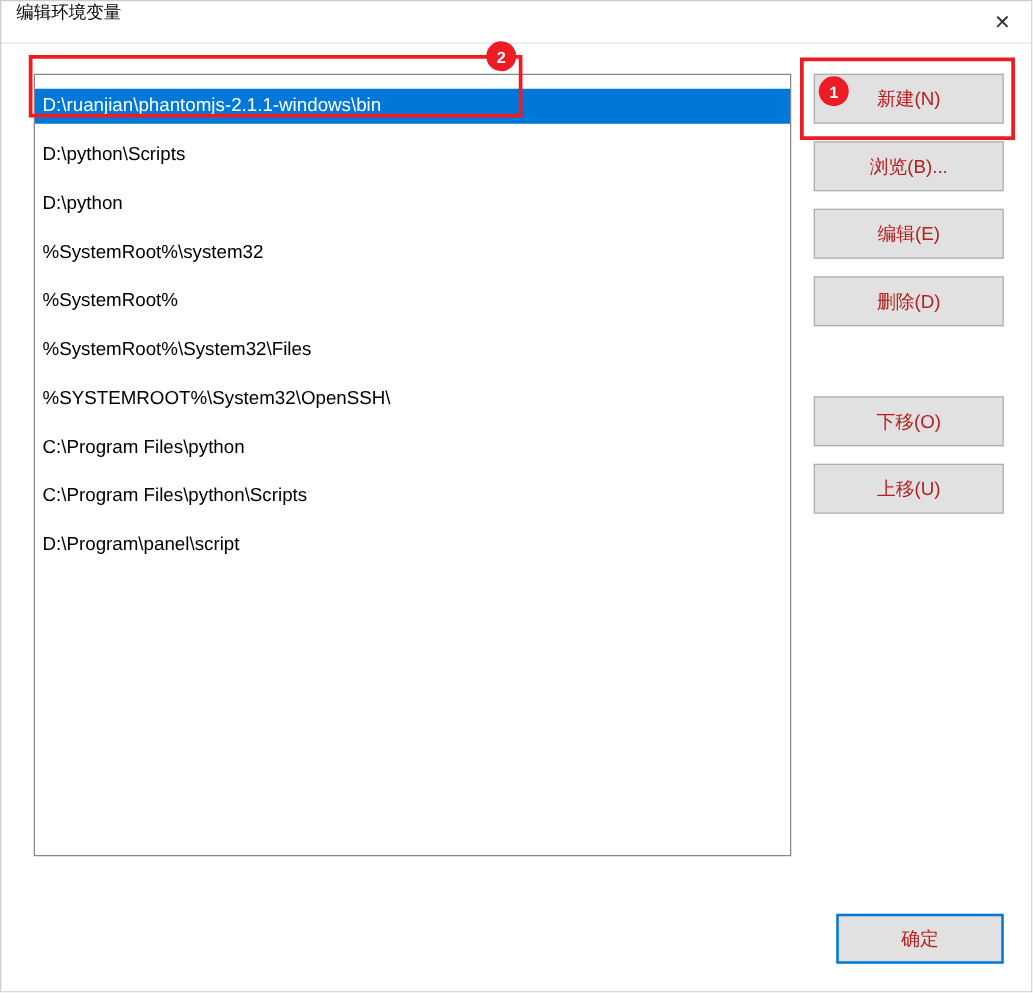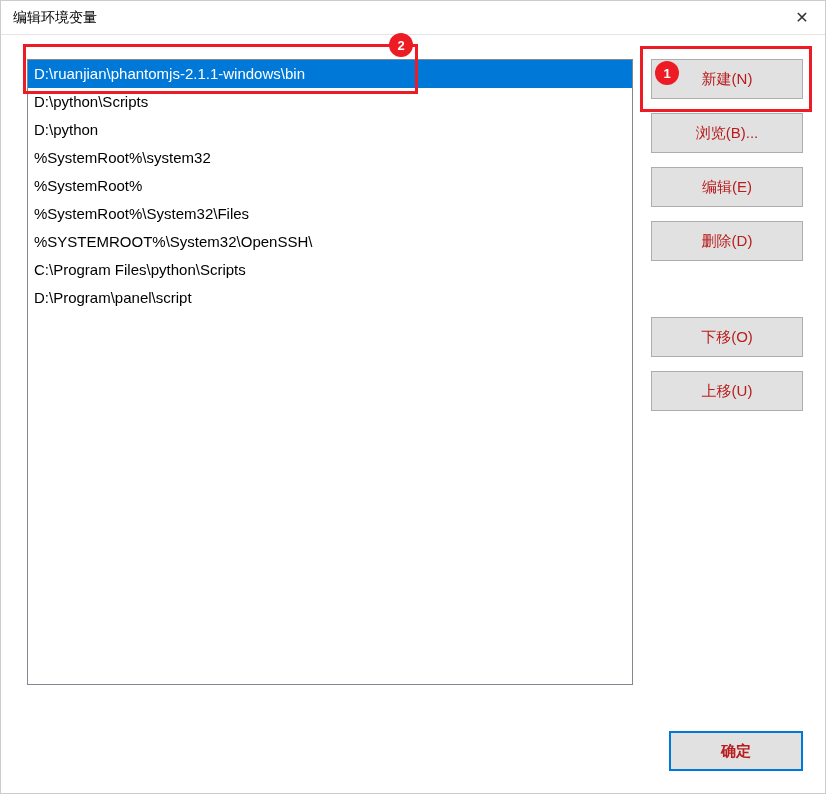--- a/index.html
+++ b/index.html
@@ -19,21 +19,21 @@
       width: 826px;
       height: 794px;
       border: 1px solid #ccc;
       background: #fff;
       display: flex;
       flex-direction: column;
     }
     .titlebar {
       height: 34px;
       display: flex;
-      align-items: center;
+      align-items: flex-start;
       justify-content: space-between;
       padding: 0 0 0 12px;
       border-bottom: 1px solid #e5e5e5;
     }
     .title {
       font-size: 14px;
       color: #000;
     }
     .close-btn {
       width: 46px;
@@ -64,20 +64,21 @@
       overflow-y: auto;
       font-size: 15px;
     }
     .list-item {
       padding: 4px 6px;
       white-space: nowrap;
       overflow: hidden;
       text-overflow: ellipsis;
       line-height: 20px;
       cursor: default;
+      margin-top: 11px;
     }
     .list-item.selected {
       background: #0078d7;
       color: #fff;
     }
     .button-column {
       width: 152px;
       display: flex;
       flex-direction: column;
       gap: 14px;
@@ -99,21 +100,20 @@
       display: flex;
       justify-content: flex-end;
       gap: 14px;
     }
     .footer .btn {
       width: 134px;
     }
     .btn-primary {
       border: 2px solid #0078d7;
       background: #e1e1e1;
-      font-weight: bold;
     }
     
     .annotation-box {
       position: absolute;
       border: 3px solid #ed1c24;
       pointer-events: none;
     }
     .callout {
       position: absolute;
       width: 24px;
@@ -143,20 +143,21 @@
   <div class="content">
     <div class="list-wrapper">
       <div class="listbox">
         <div class="list-item selected">D:\ruanjian\phantomjs-2.1.1-windows\bin</div>
         <div class="list-item">D:\python\Scripts</div>
         <div class="list-item">D:\python</div>
         <div class="list-item">%SystemRoot%\system32</div>
         <div class="list-item">%SystemRoot%</div>
         <div class="list-item">%SystemRoot%\System32\Files</div>
         <div class="list-item">%SYSTEMROOT%\System32\OpenSSH\</div>
+        <div class="list-item">C:\Program Files\python</div>
         <div class="list-item">C:\Program Files\python\Scripts</div>
         <div class="list-item">D:\Program\panel\script</div>
       </div>
 
       <div class="annotation-box" style="top:-15px; left:-4px; width:395px; height:50px;"></div>
       <div class="callout" style="top:-26px; left:362px;">2</div>
     </div>
 
     <div class="button-column">
       <div style="position:relative;">

